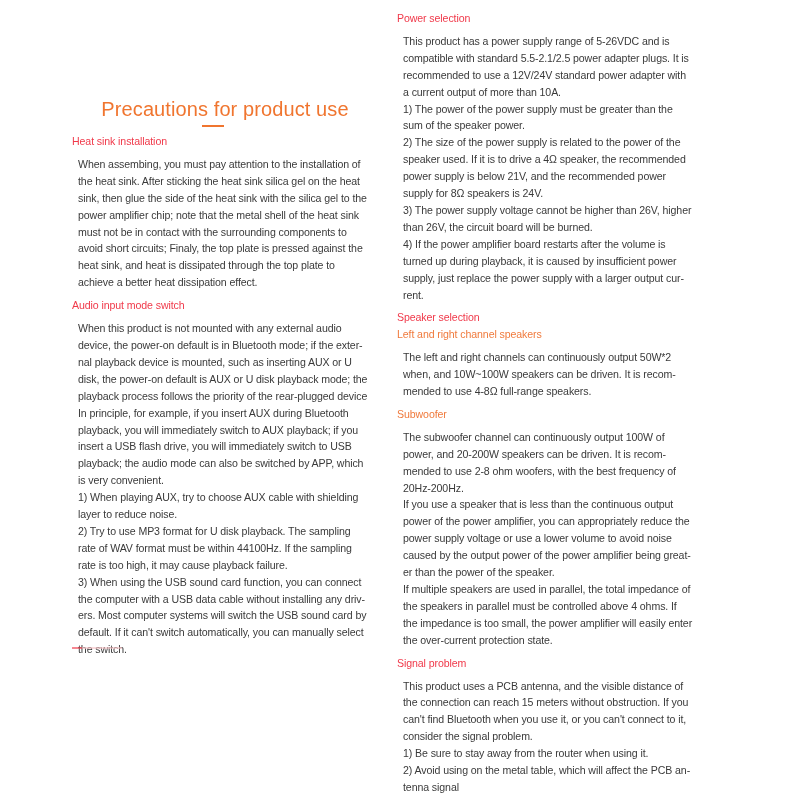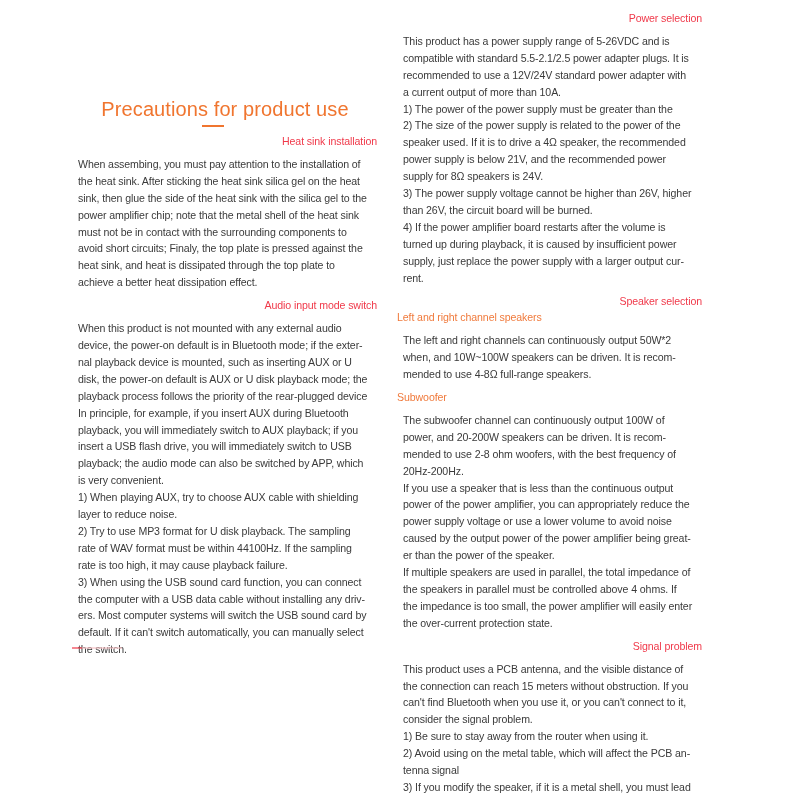--- a/index.html
+++ b/index.html
@@ -14,21 +14,21 @@
     .col-left { left: 72px; top: 133px; width: 305px; }
     .col-right { left: 397px; top: 10px; width: 305px; }
     .title {
       position: absolute; left: 60px; top: 98px; width: 330px;
       text-align: center; font-size: 20px; color: #f0752f; letter-spacing: 0.1px;
     }
     .title-rule {
       position: absolute; left: 202px; top: 125px; width: 22px; height: 2px;
       background: #f0752f;
     }
-    .h-red { color: #f0394a; text-align: right; }
+    .h-red { color: #f0394a; }
     .h-orange { color: #f07a3c; }
     .p { margin: 6px; white-space: normal; }
     .line { display: block; white-space: nowrap; }
     .cutoff {
       position: absolute; left: 72px; top: 645px; width: 70px; height: 5px; overflow: hidden;
     }
     .cutoff span { display: block; height: 2px; margin-top: 2px; width: 50px;
       background: linear-gradient(90deg, #f0394a 0 10px, #f6c2c6 10px 50px); opacity: .6; }
   </style>
 </head>
@@ -78,20 +78,21 @@
   </div>
 
 <div class="col col-right">
   <div class="h-red">Power selection</div>
   <div class="p">
       <span class="line">This product has a power supply range of 5-26VDC and is</span>
       <span class="line">compatible with standard 5.5-2.1/2.5 power adapter plugs. It is</span>
       <span class="line">recommended to use a 12V/24V standard power adapter with</span>
       <span class="line">a current output of more than 10A.</span>
       <span class="line">1) The power of the power supply must be greater than the</span>
+      <span class="line">sum of the speaker power.</span>
       <span class="line">2) The size of the power supply is related to the power of the</span>
       <span class="line">speaker used. If it is to drive a 4Ω speaker, the recommended</span>
       <span class="line">power supply is below 21V, and the recommended power</span>
       <span class="line">supply for 8Ω speakers is 24V.</span>
       <span class="line">3) The power supply voltage cannot be higher than 26V, higher</span>
       <span class="line">than 26V, the circuit board will be burned.</span>
       <span class="line">4) If the power amplifier board restarts after the volume is</span>
       <span class="line">turned up during playback, it is caused by insufficient power</span>
       <span class="line">supply, just replace the power supply with a larger output cur-</span>
       <span class="line">rent.</span>

